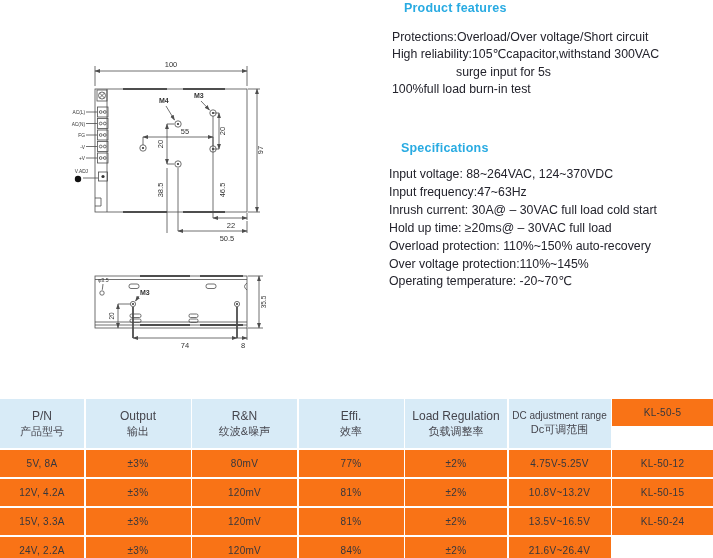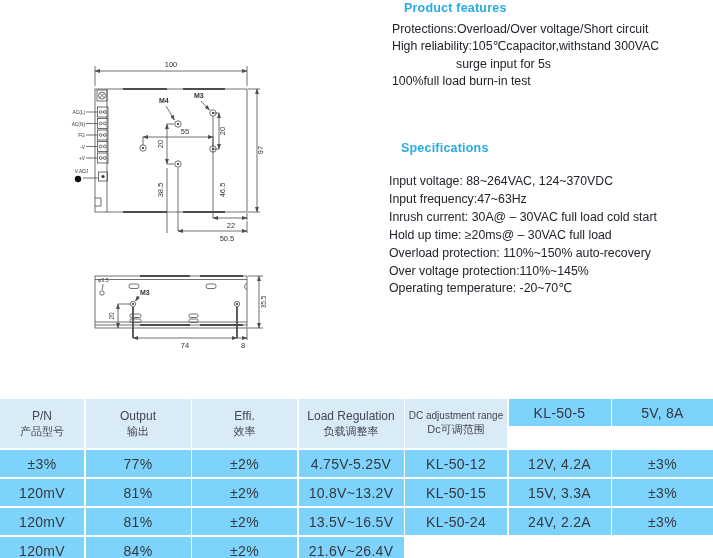--- a/index.html
+++ b/index.html
@@ -6,25 +6,25 @@
   body{
     width:713px;height:558px;position:relative;overflow:hidden;
     background:#ffffff;
     font-family:"Liberation Sans","DejaVu Sans",sans-serif;
   }
   
   .sec-title{
     color:#29abe2;font-size:12.5px;font-weight:600;letter-spacing:.2px;padding-left:12px;
   }
   .features{position:absolute;left:392px;top:1px;width:321px;}
-  .features .lines{margin-top:6px;}
+  .features .lines{margin-top:14px;}
   .features .line{font-size:12.3px;color:#23232c;line-height:17.4px;white-space:nowrap;}
   .features .line.indent{padding-left:64px;}
   .specs{position:absolute;left:389px;top:141px;width:324px;}
-  .specs .lines{margin-top:18px;}
+  .specs .lines{margin-top:11px;}
   .specs .line{font-size:12.3px;color:#23232c;line-height:17.9px;white-space:nowrap;}
   
   .drawing{position:absolute;}
   #top-view{left:55px;top:50px;}
   #side-view{left:85px;top:266px;}
   svg line,svg rect.o,svg circle.o,svg path.o,svg polyline{stroke:#4d4d4d;fill:none;stroke-width:.8;}
   svg .thick{stroke-width:2.2;}
   svg .bold{stroke-width:1.8;}
   svg text{font-family:"Liberation Sans","DejaVu Sans",sans-serif;fill:#333;}
   svg .dim{font-size:7.5px;}
@@ -41,22 +41,22 @@
     column-gap:1.5px;row-gap:2px;
   }
   .th{
     height:49px;background:#d8ebf7;display:flex;flex-direction:column;
     align-items:center;justify-content:center;color:#45454d;
   }
   .th .en{font-size:12px;}
   .th .cn{font-size:11px;margin-top:1px;}
   .th.condense .en{font-size:10px;}
   .td{
-    height:27px;background:#7dd3fc;display:flex;align-items:center;justify-content:center;
-    font-size:14px;color:#37373d;letter-spacing:.3px;
+    height:27px;background:#f97316;display:flex;align-items:center;justify-content:center;
+    font-size:10px;color:#37373d;letter-spacing:.3px;
   }
 </style>
 </head>
 <body>
 
 <svg id="top-view" class="drawing" width="262" height="215" viewBox="0 0 262 215">
   <defs>
     <marker id="a1" viewBox="0 0 10 10" refX="9" refY="5" markerWidth="7" markerHeight="7" orient="auto-start-reverse">
       <path d="M0,1.5 L10,5 L0,8.5 z" fill="#4d4d4d"></path>
     </marker>
@@ -260,35 +260,40 @@
 <div class="spec-table">
   <div class="th">
     <div class="en">P/N</div>
     <div class="cn">产品型号</div>
   </div>
   <div class="th">
     <div class="en">Output</div>
     <div class="cn">输出</div>
   </div>
   <div class="th">
+    <div class="en">R&amp;N</div>
+    <div class="cn">纹波&amp;噪声</div>
+  </div>
+  <div class="th">
     <div class="en">Effi.</div>
     <div class="cn">效率</div>
   </div>
   <div class="th">
     <div class="en">Load Regulation</div>
     <div class="cn">负载调整率</div>
   </div>
   <div class="th condense">
     <div class="en">DC adjustment range</div>
     <div class="cn">Dc可调范围</div>
   </div>
 
   <div class="td">KL-50-5</div>
   <div class="td">5V, 8A</div>
   <div class="td">±3%</div>
+  <div class="td">80mV</div>
   <div class="td">77%</div>
   <div class="td">±2%</div>
   <div class="td">4.75V-5.25V</div>
 
   <div class="td">KL-50-12</div>
   <div class="td">12V, 4.2A</div>
   <div class="td">±3%</div>
   <div class="td">120mV</div>
   <div class="td">81%</div>
   <div class="td">±2%</div>

